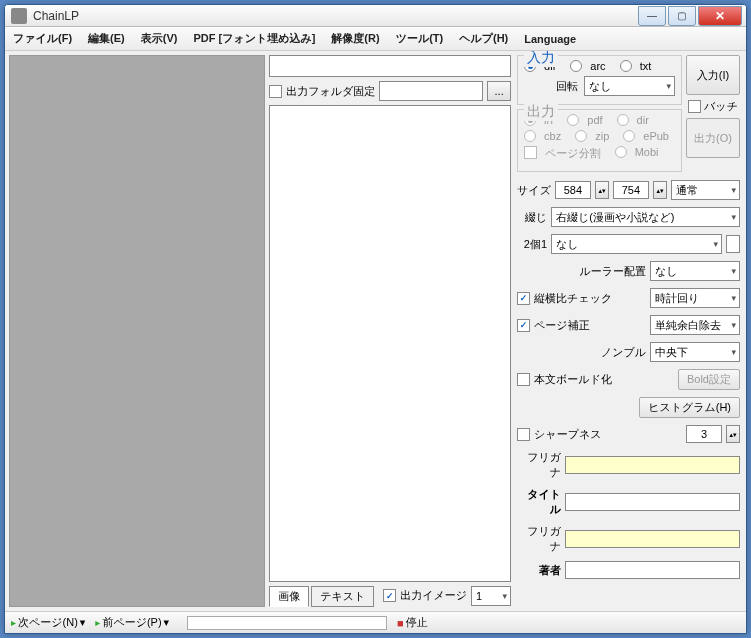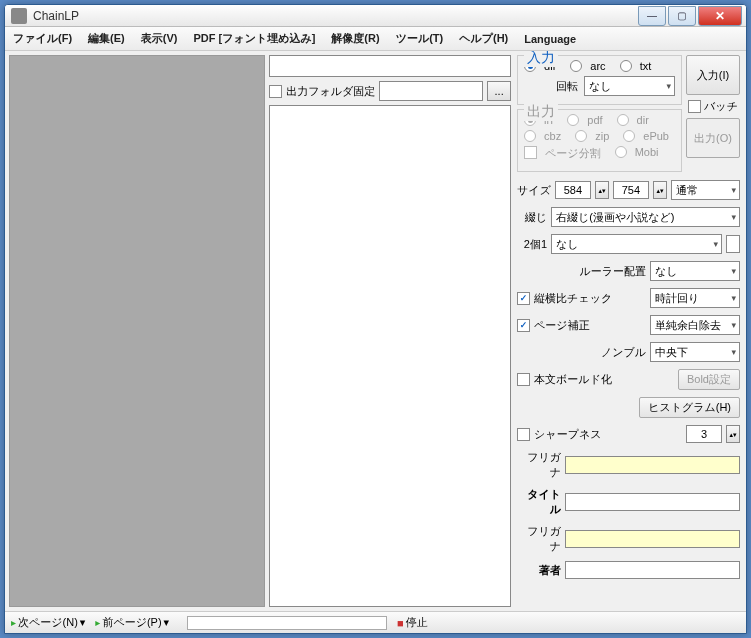--- a/index.html
+++ b/index.html
@@ -95,20 +95,33 @@
 
     <div class="midpane">
       <div class="filebox"></div>
       <div class="outfolder-row">
         <span class="chk"></span>
         <span>出力フォルダ固定</span>
         <div class="outfolder-input"></div>
         <div class="browse-btn">...</div>
       </div>
       <div class="listbox"></div>
+      <div style="display:flex;align-items:center;margin-top:2px;gap:6px">
+        <div class="tabs">
+          <div class="tab active">画像</div>
+          <div class="tab">テキスト</div>
+        </div>
+        <div class="outimg-row">
+          <span class="chk checked"></span>
+          <span>出力イメージ</span>
+          <div class="dd" style="width:40px">
+              <span>1</span>
+            </div>
+        </div>
+      </div>
     </div>
 
     <div class="rightpane">
       <div class="topctl">
         <div class="iobox">
           <div class="fieldset">
             <span class="legend">入力</span>
             <div class="radio-row">
               <span class="radio sel"></span>
                 <span class="rlabel">dir</span>

